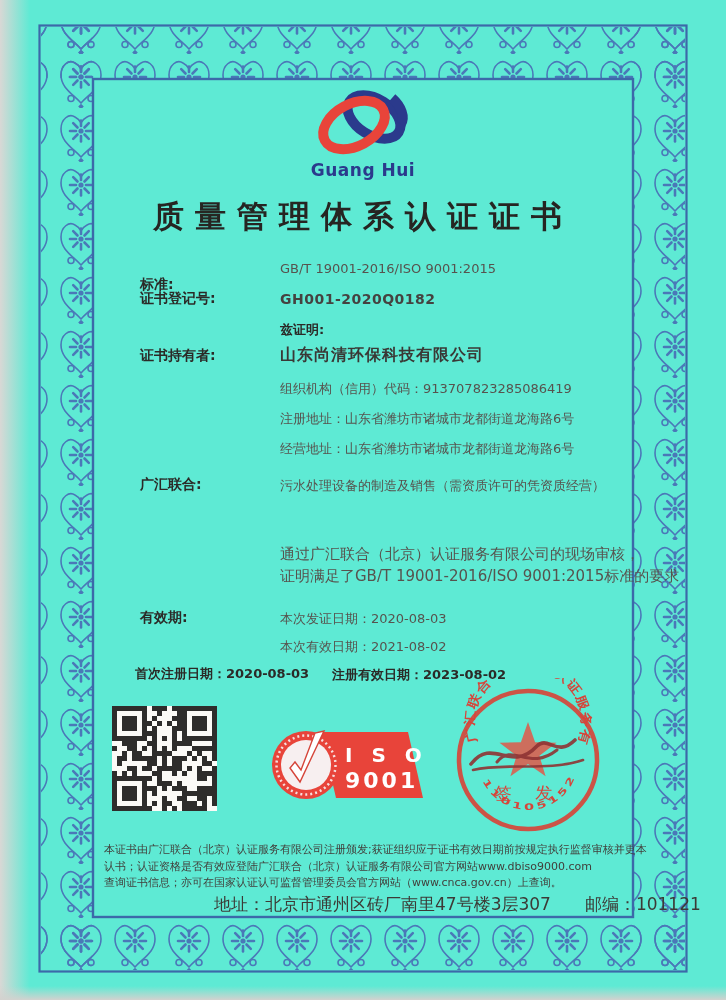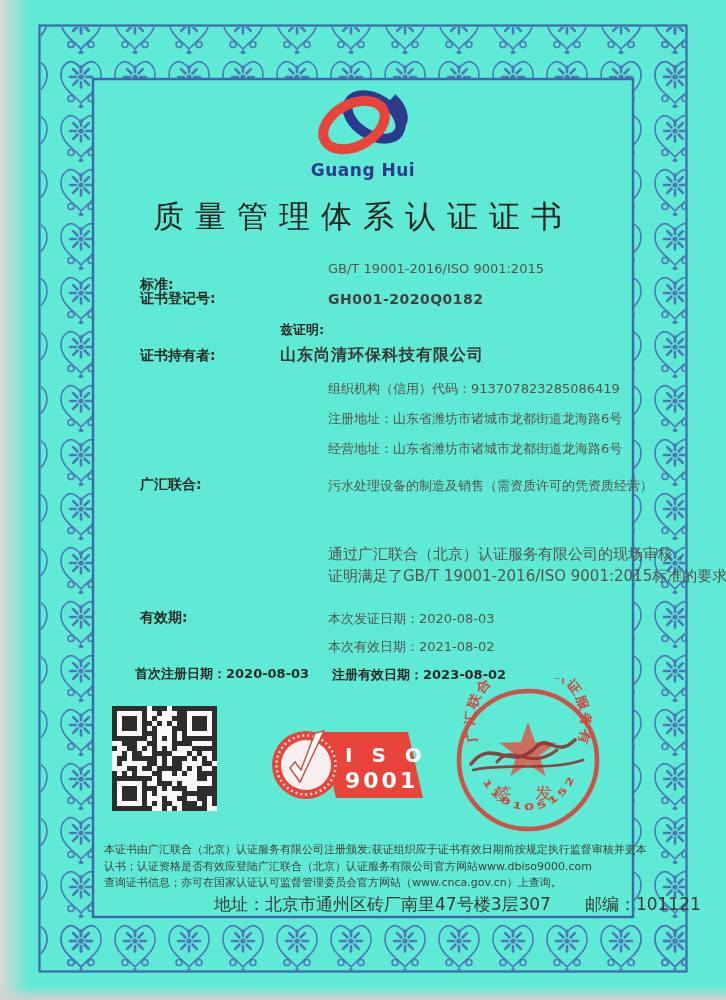--- a/index.html
+++ b/index.html
@@ -18,24 +18,24 @@
     pointer-events:none;
   }
   .page::after{ 
     content:"";position:absolute;left:0;right:0;bottom:0;height:14px;
     background:linear-gradient(0deg,#d3d2cf,rgba(251,250,246,0));
     pointer-events:none;
   }
   .frame{position:absolute;left:0;top:0;}
   .abs{position:absolute;}
   .label{font-weight:bold;color:#2b2a27;font-size:14px;white-space:nowrap;}
-  .value{color:#57534e;font-size:13px;white-space:nowrap;margin-left:48px;}
+  .value{color:#57534e;font-size:13px;white-space:nowrap;}
   .title{
     left:93px;top:196px;width:540px;text-align:center;
-    font-size:31px;font-weight:400;color:#262522;
+    font-size:31px;font-weight:700;color:#262522;
     letter-spacing:11px;white-space:nowrap;
   }
   .brand{
     left:300px;top:160px;width:126px;text-align:center;
     font-size:17px;font-weight:bold;color:#2b3a8c;letter-spacing:0.5px;
   }
   .holder-name{font-size:16px;font-weight:bold;color:#3a3835;letter-spacing:1px;}
   .regno{font-size:14px;font-weight:bold;color:#454240;letter-spacing:0.5px;}
   .small-note{font-size:15px;}
   .firstline{font-size:13px;font-weight:bold;color:#2b2a27;white-space:nowrap;}

